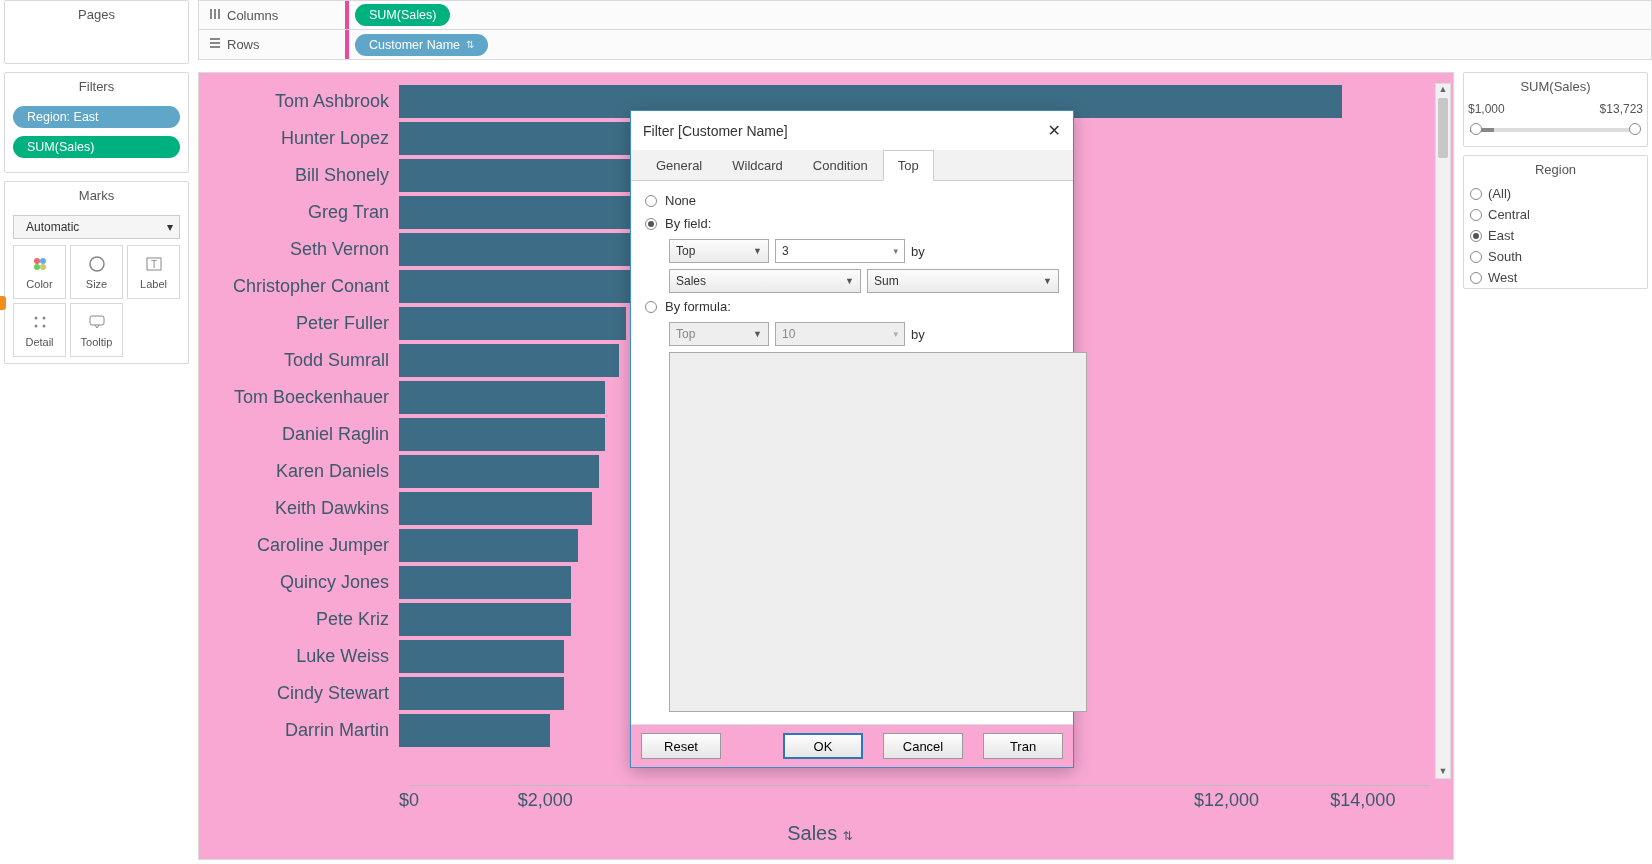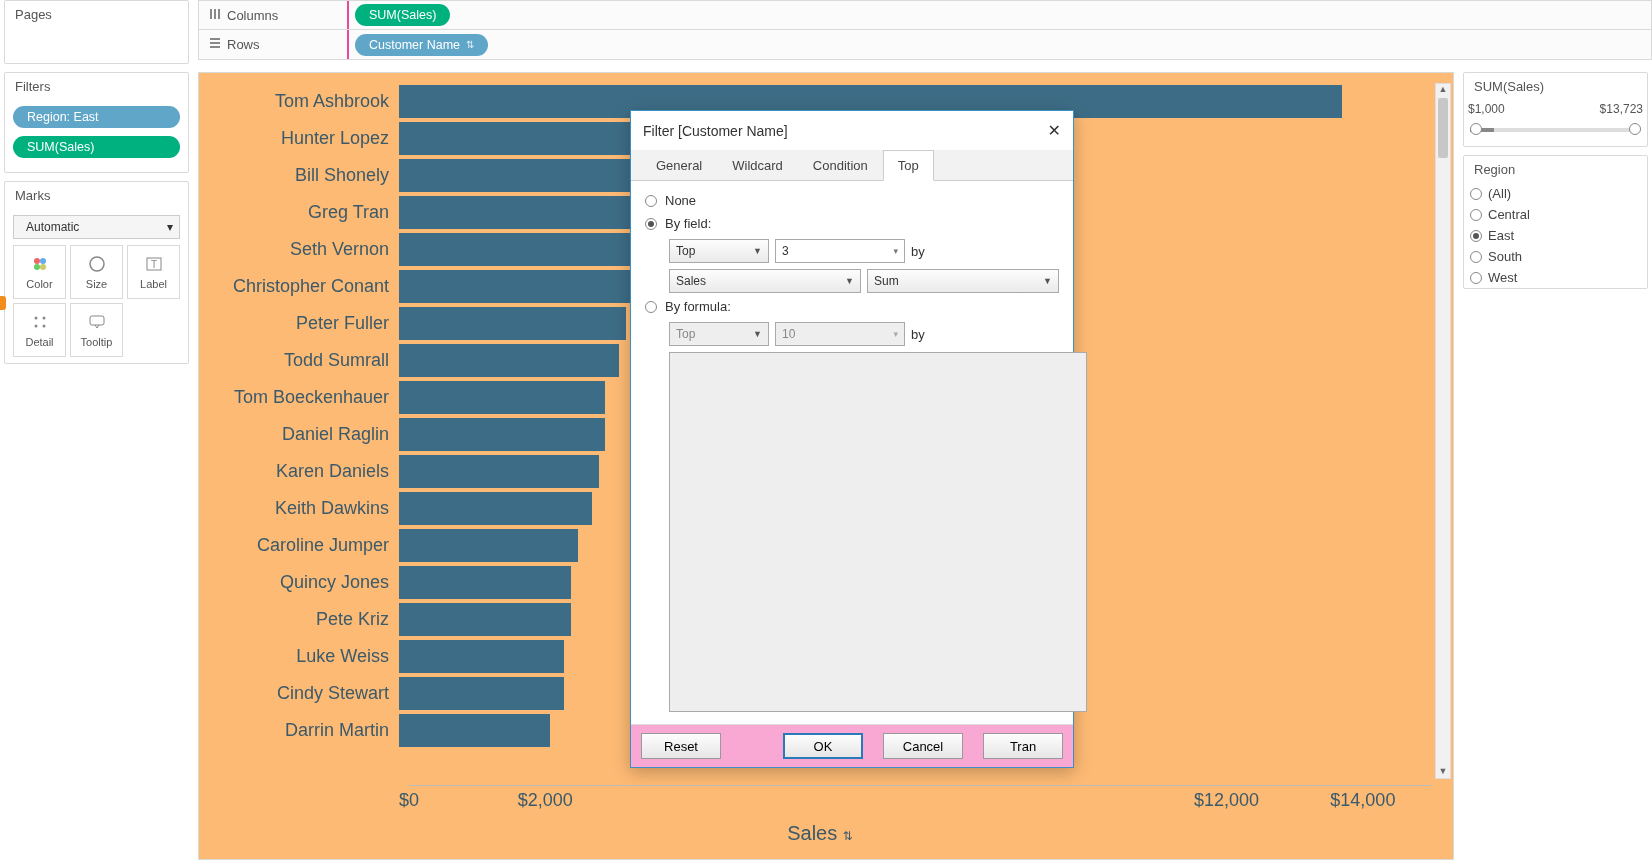--- a/index.html
+++ b/index.html
@@ -2,43 +2,43 @@
 <html><head>
 <meta charset="utf-8">
 <style>
 * { box-sizing: border-box; margin: 0; padding: 0; font-family: "Segoe UI", Arial, sans-serif; }
 body { background: #fff; font-size: 13px; color: #333; width: 1652px; height: 864px; position: relative; overflow: hidden; }
 
 
 .shelves { position: absolute; left: 198px; top: 0; right: 0; }
 .shelf-row { display: flex; align-items: center; height: 30px; border: 1px solid #d9d9d9; border-top: none; background: #fbfbfb; }
 .shelf-row:first-child { border-top: 1px solid #d9d9d9; }
-.shelf-label { width: 150px; padding-left: 10px; display: flex; align-items: center; gap: 6px; color: #555; border-right: 2px solid #ec4899; height: 100%; }
+.shelf-label { width: 150px; padding-left: 10px; display: flex; align-items: center; gap: 6px; color: #555; border-right: 4px solid #ec4899; height: 100%; }
 .shelf-content { flex: 1; padding-left: 6px; display: flex; align-items: center; }
 
 .pill { display: inline-flex; align-items: center; height: 22px; border-radius: 11px; padding: 0 14px; color: #fff; font-size: 12.5px; gap: 6px; }
 .pill-green { background: #00b180; }
 .pill-blue  { background: #5fa6c9; }
 
 
 .left-col { position: absolute; left: 4px; top: 0; width: 185px; }
 .card { border: 1px solid #d9d9d9; border-radius: 2px; margin-bottom: 8px; background: #fff; }
-.card-title { padding: 6px 10px; color: #555; }
+.card-title { padding: 6px 10px; color: #555; text-align: center; }
 .card-body  { padding: 6px 8px; }
 
 .filter-pills .pill { display: flex; margin-bottom: 8px; justify-content: flex-start; }
 
 
 .marks-select { width: 100%; border: 1px solid #ccc; background: #f5f5f5; height: 24px; display: flex; align-items: center; padding: 0 6px; font-size: 12px; justify-content: space-between; }
 .marks-grid { display: grid; grid-template-columns: repeat(3, 1fr); gap: 4px; margin-top: 6px; }
 .marks-cell { border: 1px solid #d9d9d9; height: 54px; display: flex; flex-direction: column; align-items: center; justify-content: center; font-size: 11px; color: #555; gap: 3px; background: #fff; }
 .marks-cell svg, .marks-cell .ico { width: 18px; height: 18px; }
 
 
-.viz { position: absolute; left: 198px; top: 72px; right: 198px; bottom: 4px; border: 1px solid #d9d9d9; background: #fdba74; }
+.viz { position: absolute; left: 198px; top: 72px; right: 198px; bottom: 4px; border: 1px solid #d9d9d9; background: #f9a8d4; }
 .viz-inner { position: absolute; inset: 10px 22px 10px 10px; }
 .chart-rows { position: absolute; left: 0; right: 0; top: 0; bottom: 70px; }
 .row { display: flex; align-items: center; height: 37px; }
 .row .name { width: 190px; text-align: right; padding-right: 10px; color: #3b5a6b; font-size: 18px; }
 .row .bar-wrap { flex: 1; height: 100%; position: relative; }
 .row .bar { position: absolute; left: 0; top: 2px; bottom: 2px; background: #3d6d86; }
 .x-axis { position: absolute; left: 200px; right: 0; bottom: 34px; height: 30px; border-top: 1px solid #bbb; }
 .x-tick { position: absolute; top: 4px; transform: translateX(-50%); color: #3b5a6b; font-size: 18px; }
 .x-title { position: absolute; left: 0; right: 0; bottom: 4px; text-align: center; color: #3b5a6b; font-size: 20px; }
 .viz-scroll { position: absolute; right: 2px; top: 10px; width: 16px; bottom: 80px; background: #f1f1f1; border: 1px solid #ddd; }

